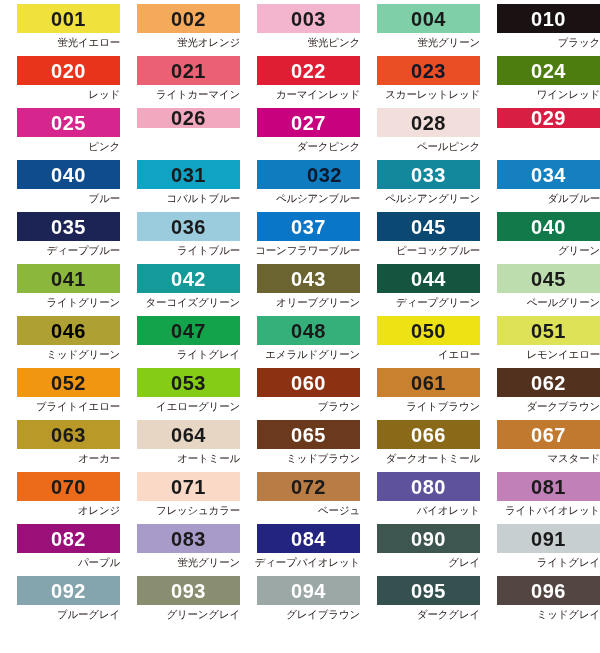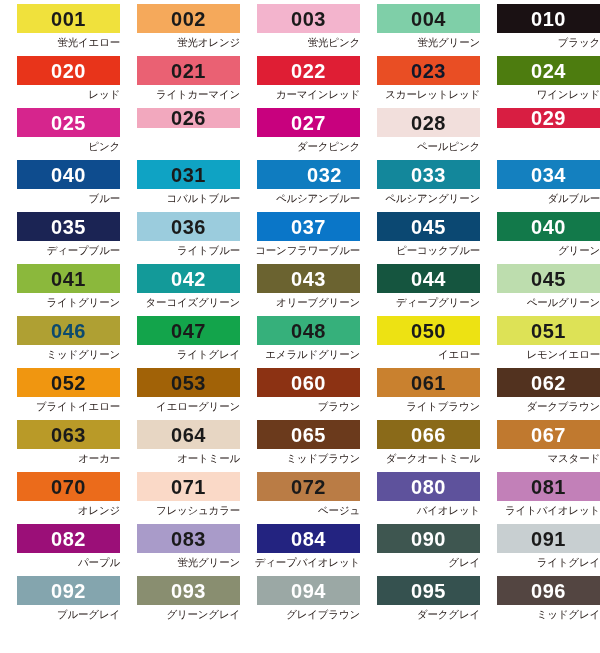--- a/index.html
+++ b/index.html
@@ -161,21 +161,21 @@
       <div class="swatch-name" style="color: rgb(35, 24, 21);">ブルー</div>
     </div>
     <div class="swatch-cell">
       <div class="swatch-chip" style="background: rgb(15, 163, 196);">
         <span class="swatch-code" style="color: rgb(26, 26, 26);">031</span>
       </div>
       <div class="swatch-name" style="color: rgb(35, 24, 21);">コバルトブルー</div>
     </div>
     <div class="swatch-cell">
       <div class="swatch-chip" style="background: rgb(15, 124, 192);">
-        <span class="swatch-code" style="color: #ffffff; padding-left: 32px;">032</span>
+        <span class="swatch-code" style="color: #0f172a; padding-left: 32px;">032</span>
       </div>
       <div class="swatch-name" style="color: rgb(35, 24, 21);">ペルシアンブルー</div>
     </div>
     <div class="swatch-cell">
       <div class="swatch-chip" style="background: rgb(19, 135, 155);">
         <span class="swatch-code" style="color: rgb(255, 255, 255);">033</span>
       </div>
       <div class="swatch-name" style="color: rgb(35, 24, 21);">ペルシアングリーン</div>
     </div>
     <div class="swatch-cell">
@@ -239,21 +239,21 @@
       <div class="swatch-name" style="color: rgb(35, 24, 21);">ディープグリーン</div>
     </div>
     <div class="swatch-cell">
       <div class="swatch-chip" style="background: rgb(189, 221, 174);">
         <span class="swatch-code" style="color: rgb(26, 26, 26);">045</span>
       </div>
       <div class="swatch-name" style="color: rgb(35, 24, 21);">ペールグリーン</div>
     </div>
     <div class="swatch-cell">
       <div class="swatch-chip" style="background: rgb(175, 160, 51);">
-        <span class="swatch-code" style="color: #0c4a6e;">046</span>
+        <span class="swatch-code" style="color: #000000;">046</span>
       </div>
       <div class="swatch-name" style="color: rgb(35, 24, 21);">ミッドグリーン</div>
     </div>
     <div class="swatch-cell">
       <div class="swatch-chip" style="background: rgb(19, 164, 75);">
         <span class="swatch-code" style="color: rgb(26, 26, 26);">047</span>
       </div>
       <div class="swatch-name" style="color: rgb(35, 24, 21);">ライトグレイ</div>
     </div>
     <div class="swatch-cell">
@@ -274,21 +274,21 @@
       </div>
       <div class="swatch-name" style="color: rgb(35, 24, 21);">レモンイエロー</div>
     </div>
     <div class="swatch-cell">
       <div class="swatch-chip" style="background: rgb(240, 150, 16);">
         <span class="swatch-code" style="color: rgb(26, 26, 26);">052</span>
       </div>
       <div class="swatch-name" style="color: rgb(35, 24, 21);">ブライトイエロー</div>
     </div>
     <div class="swatch-cell">
-      <div class="swatch-chip" style="background: #a16207;">
+      <div class="swatch-chip" style="background: #84cc16;">
         <span class="swatch-code" style="color: rgb(26, 26, 26);">053</span>
       </div>
       <div class="swatch-name" style="color: rgb(35, 24, 21);">イエローグリーン</div>
     </div>
     <div class="swatch-cell">
       <div class="swatch-chip" style="background: rgb(140, 50, 19);">
         <span class="swatch-code" style="color: rgb(255, 255, 255);">060</span>
       </div>
       <div class="swatch-name" style="color: rgb(35, 24, 21);">ブラウン</div>
     </div>

